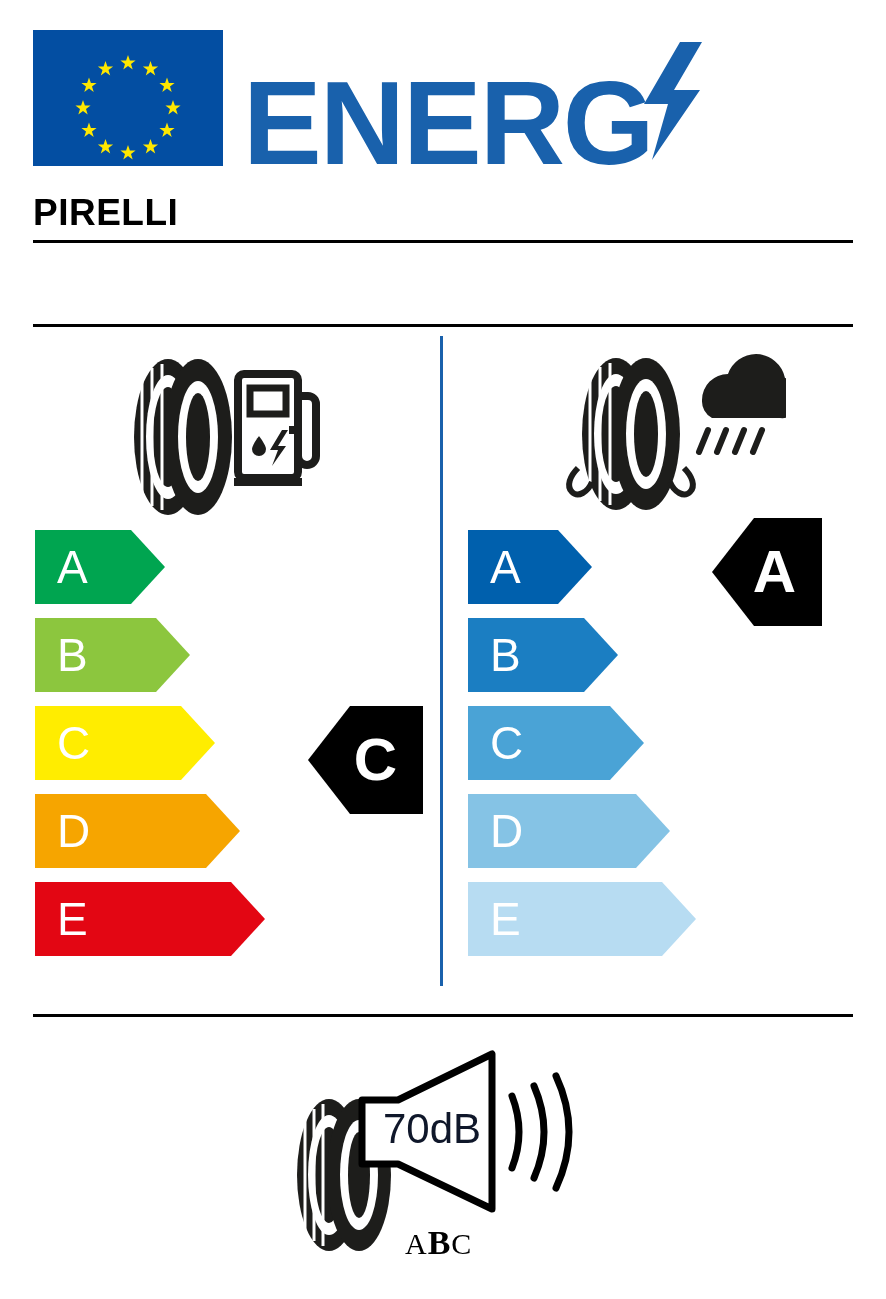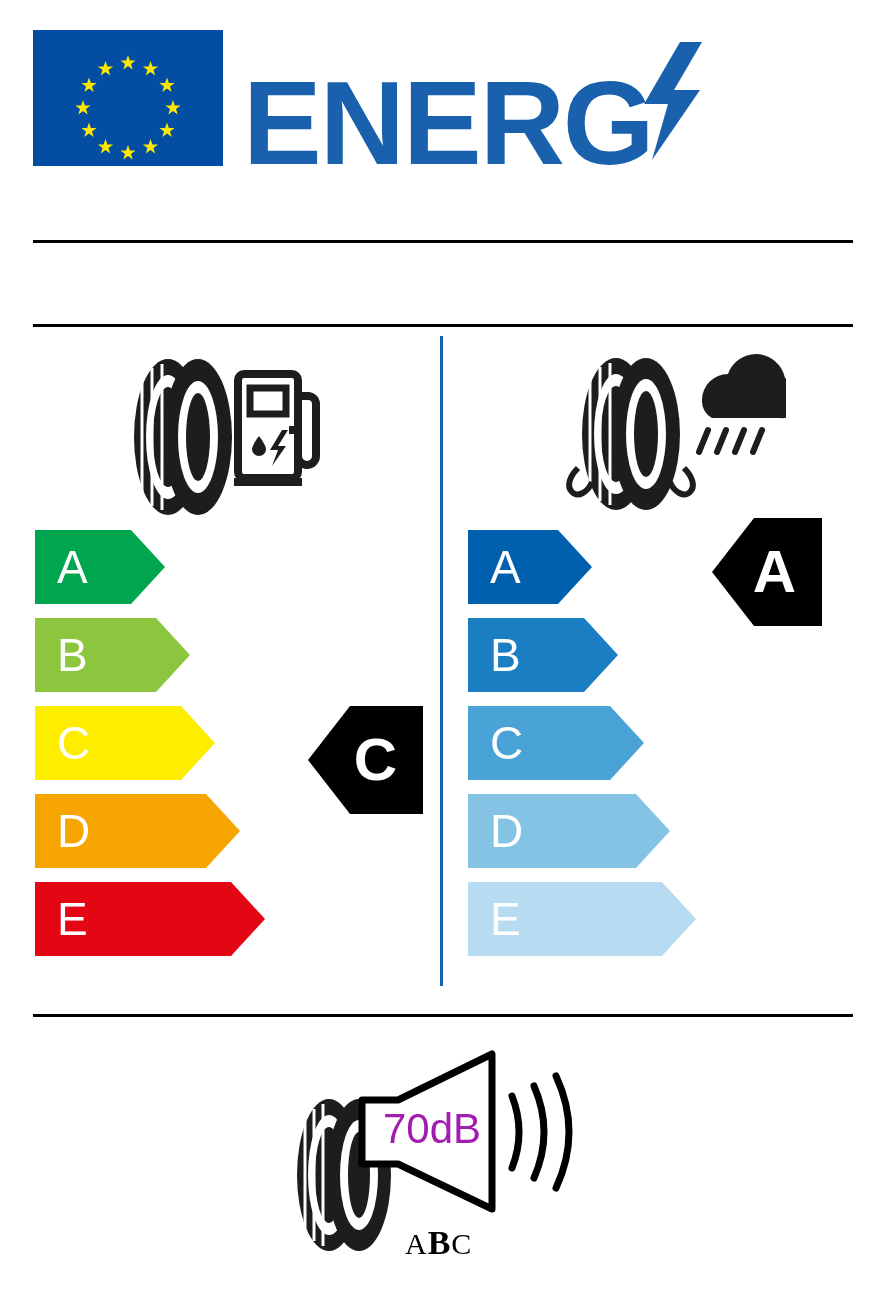--- a/index.html
+++ b/index.html
@@ -115,21 +115,21 @@
   .noise-tyre { position: absolute; left: 283px; top: 1090px; width: 140px; height: 170px; }
   .noise-speaker { position: absolute; left: 352px; top: 1048px; width: 235px; height: 165px; }
   .noise-db {
     position: absolute;
     left: 372px;
     top: 1108px;
     width: 120px;
     text-align: center;
     font-size: 42px;
     line-height: 42px;
-    color: #a21caf;
+    color: #0f172a;
   }
   .noise-classes {
     position: absolute;
     left: 405px;
     top: 1228px;
     font-size: 30px;
     line-height: 30px;
     letter-spacing: 1px;
     font-family: Liberation Serif, serif;
   }
@@ -161,20 +161,21 @@
       </g>
     </svg>
   </div>
 
   <div class="energ-word">ENERG</div>
 
   <svg class="energ-bolt" viewBox="0 0 64 118" xmlns="http://www.w3.org/2000/svg">
     <polygon points="40,0 4,62 28,62 12,118 60,48 34,48 62,0" fill="#1961ac"></polygon>
   </svg>
 
+  <div class="brand">PIRELLI</div>
   <div class="rule rule-brand"></div>
   <div class="rule rule-top"></div>
   <div class="rule divider-v"></div>
   <div class="rule rule-bottom"></div>
 
   <svg class="icon-fuel-tyre" viewBox="0 0 200 170" xmlns="http://www.w3.org/2000/svg">
     <g>
       <ellipse cx="48" cy="85" rx="34" ry="78" fill="#1d1d1b"></ellipse>
       <ellipse cx="48" cy="85" rx="22" ry="62" fill="#ffffff"></ellipse>
       <ellipse cx="48" cy="85" rx="15" ry="50" fill="#1d1d1b"></ellipse>

